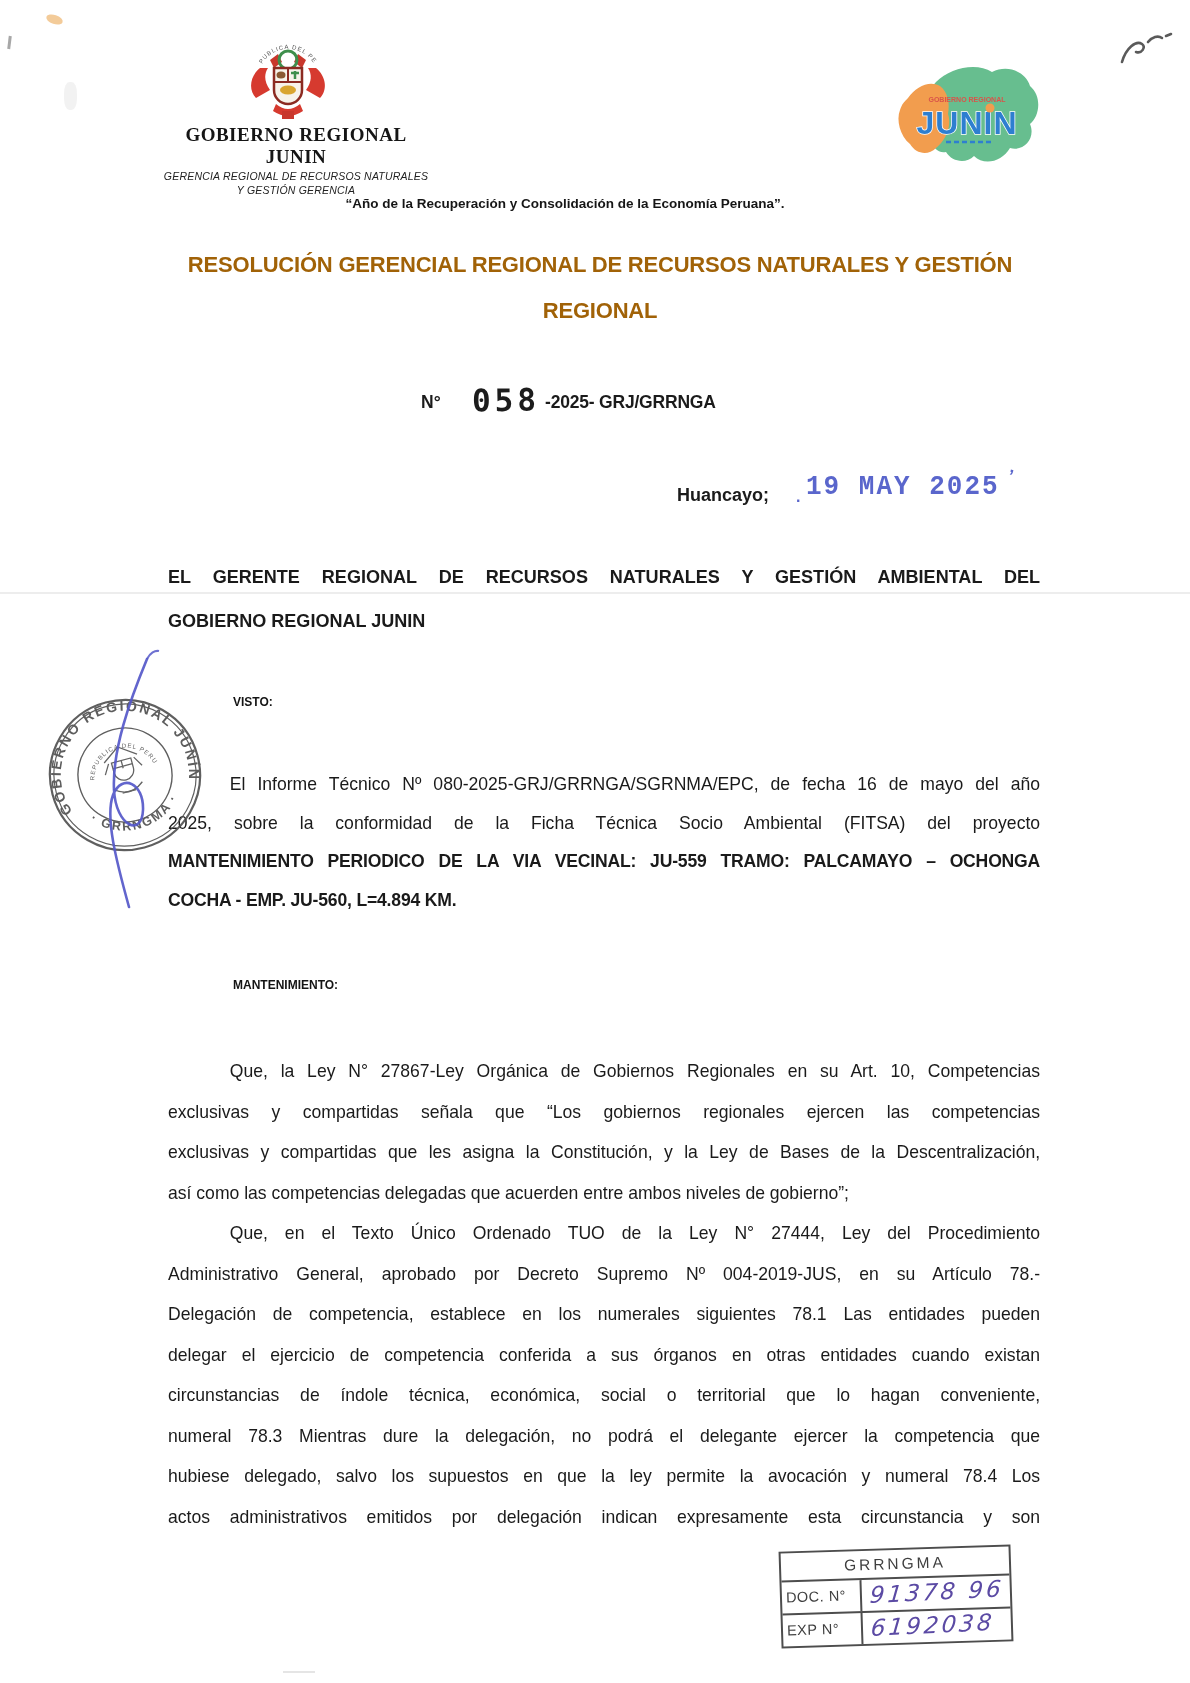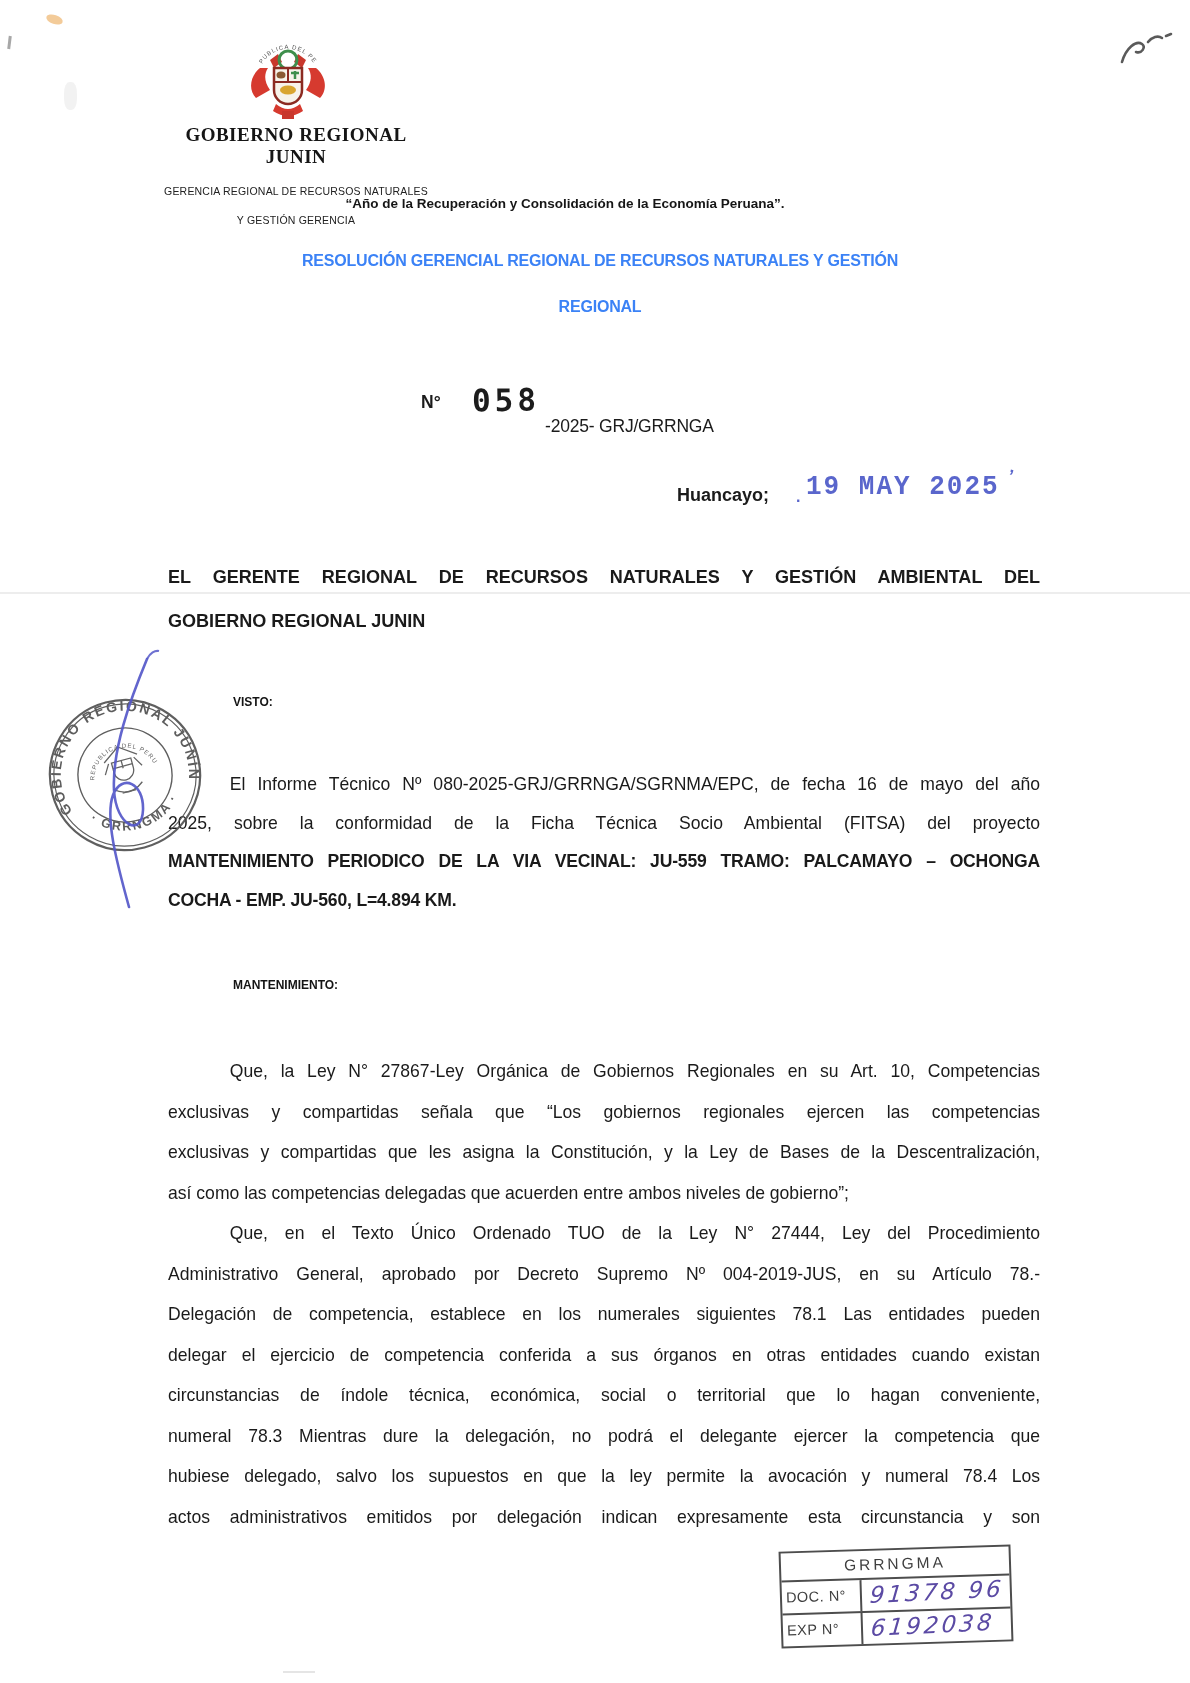--- a/index.html
+++ b/index.html
@@ -3,35 +3,35 @@
 <meta charset="utf-8">
 <style>
   html,body{margin:0;padding:0;background:#e9e9e9;}
   .page{position:relative;width:1190px;height:1683px;background:#ffffff;overflow:hidden;
         font-family:"Liberation Sans",sans-serif;color:#1b1b1b;margin:0 auto;}
 
   
   .coat{position:absolute;left:240px;top:38px;width:96px;height:92px;}
   .orgblock{position:absolute;left:158px;top:124px;width:276px;text-align:center;}
   .org-name{font-family:"Liberation Serif",serif;font-weight:bold;font-size:19px;letter-spacing:.5px;color:#151515;}
-  .org-sub{font-size:10.5px;color:#222;letter-spacing:.2px;margin-top:17px;}
+  .org-sub{font-size:10.5px;color:#222;letter-spacing:.2px;margin-top:2px;font-style:italic;}
   .junin-logo{position:absolute;left:890px;top:58px;width:155px;height:112px;}
   .corner-squiggle{position:absolute;left:1118px;top:28px;width:60px;height:45px;}
 
   .quote{position:absolute;left:150px;top:196px;width:830px;text-align:center;
          font-weight:bold;font-size:13.5px;color:#161616;}
 
   .title{position:absolute;left:150px;width:900px;text-align:center;font-weight:bold;
-         font-size:16px;letter-spacing:-.2px;color:#3b82f6;}
+         font-size:22px;letter-spacing:-.2px;color:#a16207;}
   .t1{top:252px;} .t2{top:298px;}
 
   .num-prefix{position:absolute;left:421px;top:392px;font-weight:bold;font-size:17.5px;}
   .num-stamp{position:absolute;left:472px;top:382px;font-family:"DejaVu Sans Mono",monospace;
              font-weight:bold;font-size:31px;letter-spacing:4px;color:#1c1c1c;transform:rotate(-1deg);}
-  .num-suffix{position:absolute;left:545px;top:392px;font-weight:normal;font-size:17.5px;letter-spacing:-.2px;margin-top:24px;}
+  .num-suffix{position:absolute;left:545px;top:392px;font-weight:bold;font-size:17.5px;letter-spacing:-.2px;}
 
   .city{position:absolute;left:677px;top:479px;font-weight:bold;font-size:18px;margin-top:6px;}
   .date-stamp{position:absolute;left:806px;top:472px;font-family:"Liberation Mono",monospace;
               font-weight:bold;font-size:26px;letter-spacing:2px;transform:scaleY(1.04);}
   .ink-dot{position:absolute;left:796px;top:488px;font-size:16px;font-weight:bold;}
   .ink-tick{position:absolute;left:1008px;top:466px;font-size:18px;font-weight:bold;transform:rotate(14deg);}
 
   .faint-line{position:absolute;left:0;top:592px;width:1190px;height:2px;background:#ededed;}
 
   
@@ -105,20 +105,30 @@
       <path d="M42,73 h12 v8 h-12 Z" fill="#C8372C"></path>
     </svg>
   </div>
 
   <div class="orgblock">
     <div class="org-name">GOBIERNO REGIONAL JUNIN</div>
     <div class="org-sub">GERENCIA REGIONAL DE RECURSOS NATURALES</div>
     <div class="org-sub">Y GESTIÓN GERENCIA</div>
   </div>
 
+  <div class="junin-logo">
+    <svg width="155" height="112" viewBox="0 0 155 112">
+      <path d="M46,24 C60,10 86,4 102,14 C118,6 136,14 140,28 C152,38 150,58 140,66 C146,80 134,94 120,90 C112,104 94,108 84,98 C76,106 62,104 56,94 C48,96 40,88 42,78 C36,70 38,56 44,50 C38,40 40,30 46,24 Z" fill="#67BE8F"></path>
+      <path d="M18,40 C26,28 40,22 50,28 C58,34 60,46 58,56 C62,68 56,82 46,90 C38,98 26,96 20,86 C10,78 6,62 10,52 C12,46 14,44 18,40 Z" fill="#F29D4E"></path>
+      <text x="77" y="44" text-anchor="middle" font-size="7" font-weight="bold" fill="#D9544A">GOBIERNO REGIONAL</text>
+      <text x="77" y="76" text-anchor="middle" font-size="32" font-weight="bold" letter-spacing="1" stroke="#ffffff" stroke-width="1.5" paint-order="stroke" fill="#2E7FD0">JUNIN</text>
+      <circle cx="100" cy="50" r="4.5" fill="#F29D4E"></circle>
+      <line x1="56" y1="84" x2="104" y2="84" stroke="#2E7FD0" stroke-width="2.5" stroke-dasharray="5 3"></line>
+    </svg>
+  </div>
 
   <div class="corner-squiggle">
     <svg width="60" height="45" viewBox="0 0 60 45">
       <path d="M4,34 C8,20 18,12 24,16 C28,19 24,26 18,24 M30,14 c4,-5 10,-7 14,-4 m4,-2 l5,-2" fill="none" stroke="#5a5a5a" stroke-width="2.6" stroke-linecap="round"></path>
     </svg>
   </div>
 
   <div class="quote">“Año de la Recuperación y Consolidación de la Economía Peruana”.</div>
 
   <div class="title t1">RESOLUCIÓN GERENCIAL REGIONAL DE RECURSOS NATURALES Y GESTIÓN</div>

